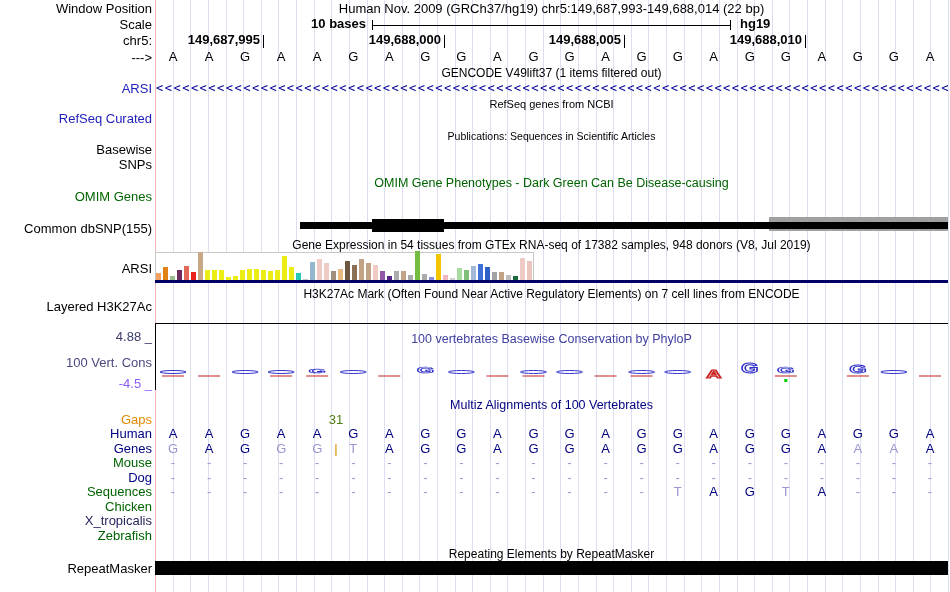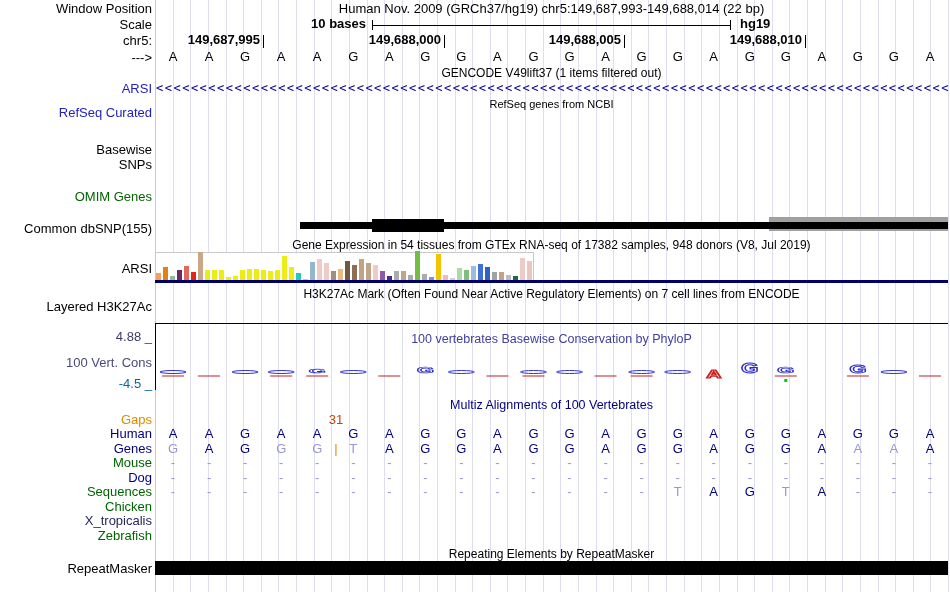--- a/index.html
+++ b/index.html
@@ -117,25 +117,27 @@
       <div class="cell" style="left: 875.4px; top: 50px; color: rgb(0, 0, 0);">G</div>
       <div class="cell" style="left: 911.5px; top: 50px; color: rgb(0, 0, 0);">A</div>
     </div>
 
   <div class="ct" style="top:66px;font-size:12px;">GENCODE V49lift37 (1 items filtered out)</div>
   <div class="lbl blue" style="top:82px;">ARSI</div>
   <div id="gene-arrows" style="position:absolute;left:156px;top:82px;width:792px;height:13px;overflow:hidden;color:#000096;
               font-family:'DejaVu Sans Mono',monospace;font-size:12px;line-height:13px;letter-spacing:1.5px;">&lt;&lt;&lt;&lt;&lt;&lt;&lt;&lt;&lt;&lt;&lt;&lt;&lt;&lt;&lt;&lt;&lt;&lt;&lt;&lt;&lt;&lt;&lt;&lt;&lt;&lt;&lt;&lt;&lt;&lt;&lt;&lt;&lt;&lt;&lt;&lt;&lt;&lt;&lt;&lt;&lt;&lt;&lt;&lt;&lt;&lt;&lt;&lt;&lt;&lt;&lt;&lt;&lt;&lt;&lt;&lt;&lt;&lt;&lt;&lt;&lt;&lt;&lt;&lt;&lt;&lt;&lt;&lt;&lt;&lt;&lt;&lt;&lt;&lt;&lt;&lt;&lt;&lt;&lt;&lt;&lt;&lt;&lt;&lt;&lt;&lt;&lt;&lt;&lt;&lt;&lt;&lt;&lt;&lt;&lt;&lt;&lt;&lt;&lt;&lt;&lt;&lt;&lt;&lt;&lt;&lt;&lt;&lt;&lt;&lt;&lt;&lt;&lt;&lt;&lt;&lt;&lt;&lt;&lt;&lt;</div>
 
   <div class="ct" style="top:97px;font-size:11px;">RefSeq genes from NCBI</div>
-  <div class="lbl blue" style="top:106px;">RefSeq Curated</div>
-
+  <div class="lbl blue" style="top:112px;">RefSeq Curated</div>
+
+  <div class="ct" style="top:129px;font-size:10.5px;">Publications: Sequences in Scientific Articles</div>
   <div class="lbl" style="top:143px;">Basewise</div>
   <div class="lbl" style="top:158px;">SNPs</div>
 
+  <div class="ct green" style="top:176px;font-size:12.5px;">OMIM Gene Phenotypes - Dark Green Can Be Disease-causing</div>
   <div class="lbl green" style="top:190px;">OMIM Genes</div>
 
   <div class="lbl" style="top:222px;">Common dbSNP(155)</div>
   <div class="rect" style="left:769px;top:217px;width:179px;height:14px;background:#A0A0A0;"></div>
   <div class="rect" style="left:300px;top:222px;width:648px;height:7px;background:#000;"></div>
   <div class="rect" style="left:372px;top:219px;width:72px;height:13px;background:#000;"></div>
 
   <div class="ct" style="top:238px;font-size:12px;">Gene Expression in 54 tissues from GTEx RNA-seq of 17382 samples, 948 donors (V8, Jul 2019)</div>
   <div class="lbl" style="top:262px;">ARSI</div>
   <div class="rect" style="left:155px;top:252px;width:379px;height:28px;background:#fff;border:1px solid #c9c9c9;border-bottom:none;box-sizing:border-box;"></div>
@@ -197,21 +199,21 @@
     </div>
   <div class="rect" style="left:155px;top:280px;width:793px;height:3px;background:#000066;"></div>
 
   <div class="ct" style="top:287px;font-size:12px;">H3K27Ac Mark (Often Found Near Active Regulatory Elements) on 7 cell lines from ENCODE</div>
   <div class="lbl" style="top:300px;">Layered H3K27Ac</div>
   <div class="rect" style="left:155px;top:323px;width:793px;height:1px;background:#000;"></div>
 
   <div class="ct" style="top:332px;font-size:12.5px;color:#4040a0;">100 vertebrates Basewise Conservation by PhyloP</div>
   <div class="lbl" style="top:330px;color:#3c3c6e;">4.88 _</div>
   <div class="lbl" style="top:356px;color:#4a4a7e;">100 Vert. Cons</div>
-  <div class="lbl" style="top:377px;color:#0369a1;">-4.5 _</div>
+  <div class="lbl" style="top:377px;color:#8b5cf6;">-4.5 _</div>
   <div class="rect" style="left:155px;top:324px;width:1px;height:66px;background:#000;"></div>
   <svg id="phylop-svg" style="position:absolute;left:155px;top:357px;" width="793" height="36">
       <ellipse cx="18.022727272727273" cy="15" rx="13" ry="1.5" fill="none" stroke="#3333cc" stroke-width="1"></ellipse>
       <line x1="7.022727272727273" x2="29.022727272727273" y1="19" y2="19" stroke="#cc4444" stroke-width="1.2"></line>
       <line x1="43.06818181818182" x2="65.06818181818181" y1="19" y2="19" stroke="#cc4444" stroke-width="1.2"></line>
       <ellipse cx="90.11363636363637" cy="15" rx="13" ry="1.5" fill="none" stroke="#3333cc" stroke-width="1"></ellipse>
       <ellipse cx="126.1590909090909" cy="15" rx="13" ry="1.5" fill="none" stroke="#3333cc" stroke-width="1"></ellipse>
       <line x1="115.1590909090909" x2="137.1590909090909" y1="19" y2="19" stroke="#cc4444" stroke-width="1.2"></line>
       <text transform="translate(162.20454545454547,16) scale(1.6,0.4166666666666667)" text-anchor="middle" font-size="14" font-weight="bold" font-family="Liberation Sans, sans-serif" fill="none" stroke="#2a2ac8" stroke-width="1">G</text>
       <line x1="151.20454545454547" x2="173.20454545454547" y1="19" y2="19" stroke="#cc4444" stroke-width="1.2"></line>
@@ -234,21 +236,21 @@
       <rect x="629.2954545454546" y="22" width="3" height="3" fill="#00cc00"></rect>
       <text transform="translate(702.8863636363636,16) scale(1.6,0.75)" text-anchor="middle" font-size="14" font-weight="bold" font-family="Liberation Sans, sans-serif" fill="none" stroke="#2a2ac8" stroke-width="1">G</text>
       <line x1="691.8863636363636" x2="713.8863636363636" y1="19" y2="19" stroke="#cc4444" stroke-width="1.2"></line>
       <ellipse cx="738.9318181818182" cy="15" rx="13" ry="1.5" fill="none" stroke="#3333cc" stroke-width="1"></ellipse>
       <line x1="763.9772727272727" x2="785.9772727272727" y1="19" y2="19" stroke="#cc4444" stroke-width="1.2"></line>
     </svg>
 
   <div class="ct navy" style="top:398px;font-size:12.5px;">Multiz Alignments of 100 Vertebrates</div>
   <div id="multiz-rows">
       <div class="lbl" style="top: 413px; color: rgb(224, 138, 0);">Gaps</div>
-      <div class="cell" style="left: 321px; top: 413px; width: 30px; color: #c2410c;">31</div>
+      <div class="cell" style="left: 321px; top: 413px; width: 30px; color: #4d7c0f;">31</div>
       <div class="lbl" style="top: 427px; color: rgb(0, 0, 128);">Human</div>
       <div class="cell" style="left: 154.5px; top: 427px; color: rgb(0, 0, 128);">A</div>
       <div class="cell" style="left: 190.6px; top: 427px; color: rgb(0, 0, 128);">A</div>
       <div class="cell" style="left: 226.6px; top: 427px; color: rgb(0, 0, 128);">G</div>
       <div class="cell" style="left: 262.7px; top: 427px; color: rgb(0, 0, 128);">A</div>
       <div class="cell" style="left: 298.7px; top: 427px; color: rgb(0, 0, 128);">A</div>
       <div class="cell" style="left: 334.8px; top: 427px; color: rgb(0, 0, 128);">G</div>
       <div class="cell" style="left: 370.8px; top: 427px; color: rgb(0, 0, 128);">A</div>
       <div class="cell" style="left: 406.8px; top: 427px; color: rgb(0, 0, 128);">G</div>
       <div class="cell" style="left: 442.9px; top: 427px; color: rgb(0, 0, 128);">G</div>

